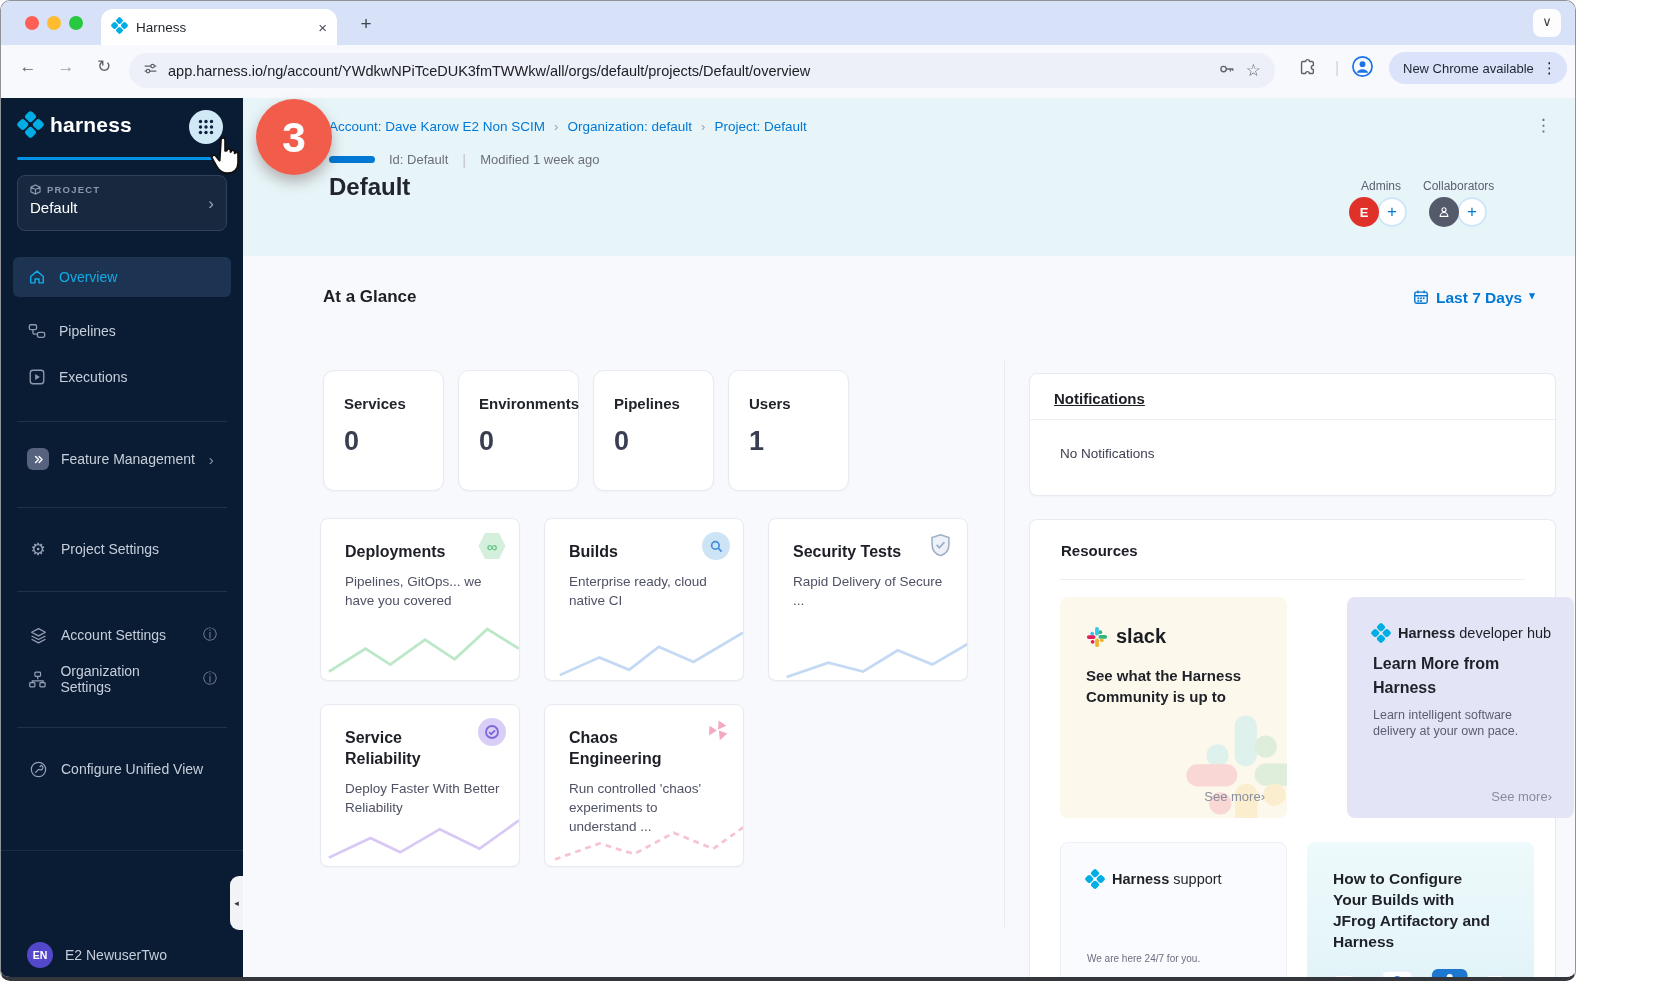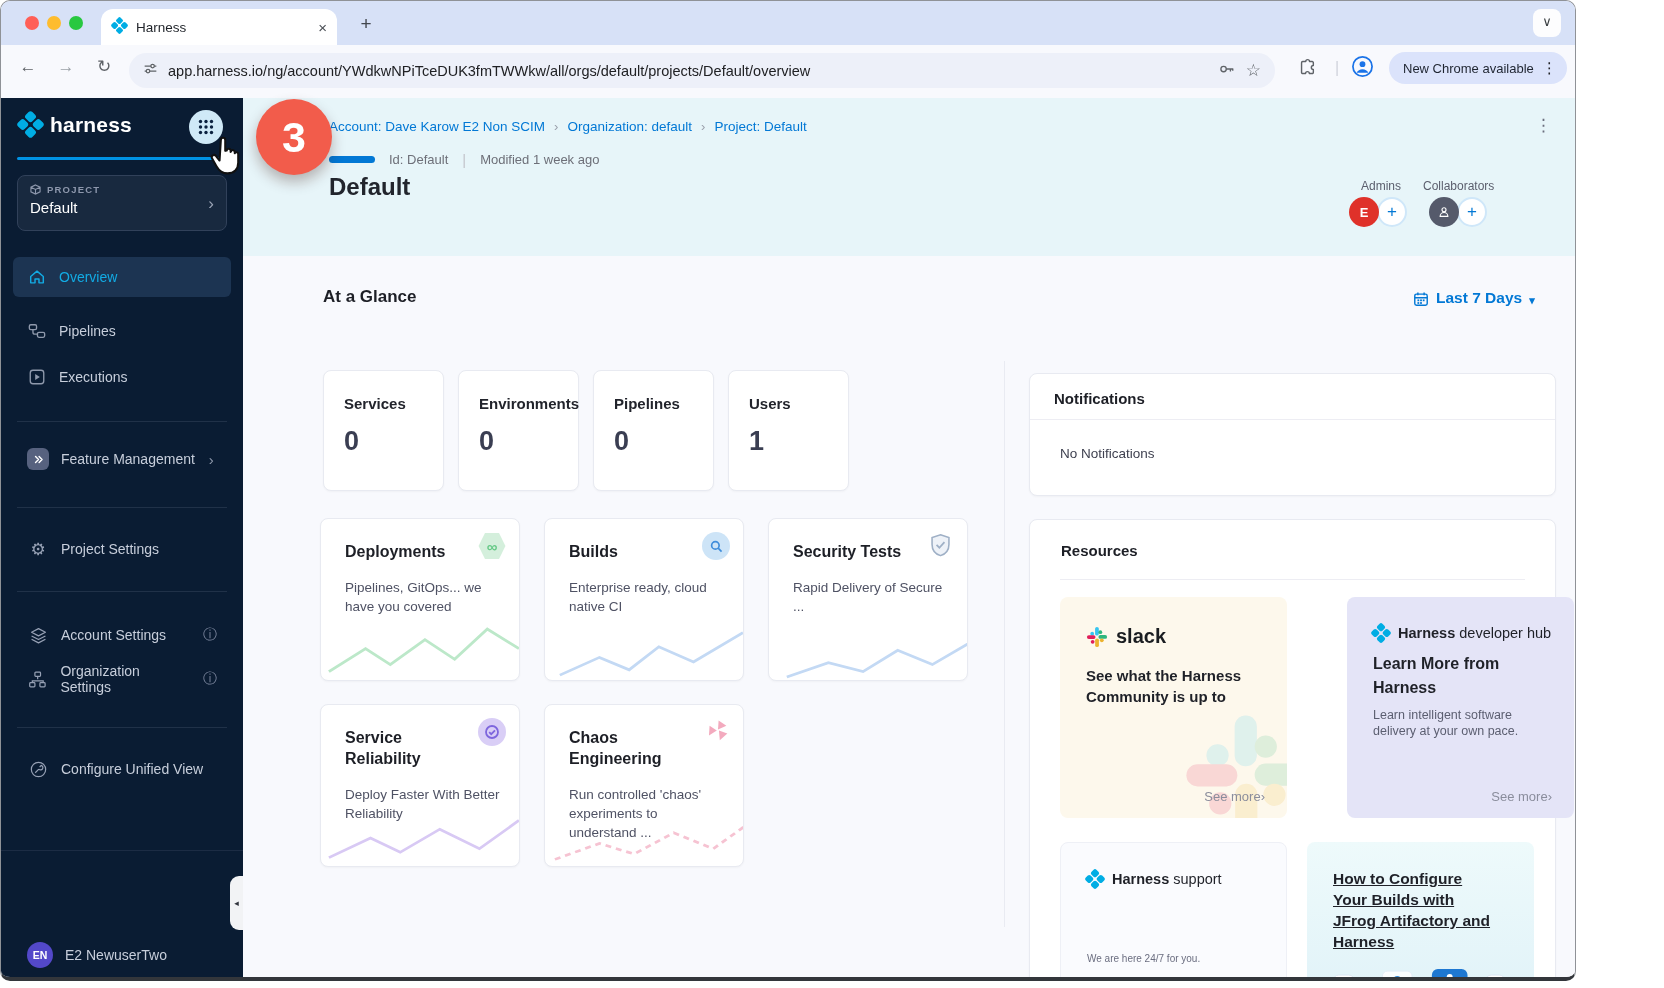--- a/index.html
+++ b/index.html
@@ -80,41 +80,41 @@
   .page-title { left:86px; top:84px; font-size:24px; font-weight:bold; color:#22252d; }
   .kebab { left:1292px; top:32px; color:#6b6e7e; font-size:17px; line-height:9px; letter-spacing:0; }
   .role-label { top:90px; font-size:12px; color:#5b5e6d; }
   .avatar { top:108px; width:30px; height:30px; border-radius:50%; display:flex; align-items:center; justify-content:center; z-index:3; }
   .avatar.admin { background:#df312a; color:#fff; font-size:13px; font-weight:bold; }
   .avatar.collab { background:#555a6b; }
   .plusbtn { top:108px; width:30px; height:30px; border-radius:50%; background:#fff; border:2px solid #cfe7f9;
              color:#0278d5; font-size:17px; display:flex; align-items:center; justify-content:center; z-index:2; }
 
   .glance-title { left:80px; top:198px; font-size:17px; font-weight:bold; color:#1d1f26; }
-  .range { left:1170px; top:200px; display:flex; align-items:flex-end; gap:7px; color:#0278d5; font-size:15.5px; font-weight:bold; }
+  .range { left:1170px; top:200px; display:flex; align-items:flex-start; gap:7px; color:#0278d5; font-size:15.5px; font-weight:bold; }
   .range .caret { font-size:11px; }
 
   .card { background:#fff; border:1px solid #e8eaf1; border-radius:8px; box-shadow:0 1px 2px rgba(40,41,61,.04); }
-  .stat { top:281px; width:121px; height:121px; padding:24px 16px 0 20px; }
+  .stat { top:281px; width:121px; height:121px; padding:24px 16px 0 20px;border-radius:11px; }
   .stat .lbl { font-size:15px; font-weight:bold; color:#22242c; }
   .stat .val { font-size:27px; font-weight:bold; color:#3a3e52; margin-top:14px; }
 
   .module { width:200px; height:163px; padding:22px 0 0 24px; overflow:hidden; }
   .module .ttl { font-size:16px; font-weight:bold; color:#1d1f26; width:118px; line-height:21px; }
-  .module .desc { font-size:13.5px; color:#4f5264; line-height:19px; width:155px; margin-top:16px; }
+  .module .desc { font-size:13.5px; color:#4f5264; line-height:19px; width:155px; margin-top:10px; }
   .module .micon { position:absolute; right:13px; top:13px; }
   .spark { position:absolute; left:0; bottom:-4px; width:100%; height:62px; pointer-events:none; }
   .hexagon { width:28px; height:28px; background:#d4efdc; display:flex; align-items:center; justify-content:center;
              clip-path:polygon(25% 4%, 75% 4%, 98% 50%, 75% 96%, 25% 96%, 2% 50%); color:#66c987; font-size:15px; font-weight:bold; }
   .circ-ic { width:28px; height:28px; border-radius:50%; display:flex; align-items:center; justify-content:center; }
 
   .vdiv { left:761px; top:272px; width:1px; height:566px; background:#e9ebf2; }
 
   .notif { left:786px; top:284px; width:527px; height:123px; }
-  .notif .ttl { position:absolute; left:24px; top:16px; font-size:15px; font-weight:bold; color:#1d1f26; }
+  .notif .ttl { position:absolute; left:24px; top:16px; font-size:15px; font-weight:bold; color:#1d1f26;text-decoration:underline; }
   .notif .line { position:absolute; left:0; right:0; top:45px; height:1px; background:#ededf3; }
   .notif .empty { position:absolute; left:30px; top:72px; font-size:13.5px; color:#3f4150; }
 
   .resources { left:786px; top:430px; width:527px; height:560px; }
   .resources .ttl { position:absolute; left:31px; top:22px; font-size:15px; font-weight:bold; color:#1d1f26; }
   .resources .line { position:absolute; left:30px; right:30px; top:59px; height:1px; background:#ededf3; }
   .promo { position:absolute; width:227px; border-radius:8px; overflow:hidden; }
   .promo .seemore { position:absolute; right:22px; bottom:14px; font-size:13px; color:#8a8d9c; }
   .p-slack { left:30px; top:77px; height:221px; background:#fdf8ec; }
   .p-slack .brandrow { position:absolute; left:26px; top:28px; display:flex; align-items:center; gap:8px; }
@@ -123,21 +123,21 @@
   .p-slack .mark { position:absolute; right:-24px; bottom:-26px; opacity:.15; }
   .p-hub { left:277px; top:77px; height:221px; background:#e4e4f7;margin-left:40px; }
   .p-hub .brandrow, .p-sup .brandrow { position:absolute; left:24px; top:26px; display:flex; align-items:center; gap:7px; font-size:14.5px; color:#1f2128; }
   .bb { font-weight:bold; }
   .p-hub .head { position:absolute; left:26px; top:55px; width:152px; font-size:16px; font-weight:bold; color:#1f2128; line-height:24px; }
   .p-hub .sub { position:absolute; left:26px; top:110px; width:172px; font-size:12.5px; color:#5b5e70; line-height:16px; }
   .p-sup { left:30px; top:322px; height:235px; background:#fafbfe; border:1px solid #eef0f6; }
   .p-sup .head { position:absolute; left:26px; top:58px; width:180px; font-size:15.5px; font-weight:bold; color:#1f2128; line-height:23px; }
   .p-sup .sub { position:absolute; left:26px; top:110px; font-size:10px; color:#6b6e80; }
   .p-jfrog { left:277px; top:322px; height:235px; background:linear-gradient(180deg,#eefafb,#daeff7); }
-  .p-jfrog .head { position:absolute; left:26px; top:26px; width:165px; font-size:15.5px; font-weight:bold; color:#1f2128; line-height:21px;text-decoration:underline; }
+  .p-jfrog .head { position:absolute; left:26px; top:26px; width:165px; font-size:15.5px; font-weight:bold; color:#1f2128; line-height:21px; }
   .p-jfrog .diagram { position:absolute; left:14px; top:124px; }
 
   
   .step-badge { position:absolute; left:255px; top:10px; width:76px; height:76px; border-radius:50%; background:#f25c4b;
                 color:#fff; font-size:43px; font-weight:bold; display:flex; align-items:center; justify-content:center;
                 box-shadow:0 7px 14px rgba(60,20,10,.3); z-index:60; }
 </style>
 </head>
 <body>
 

